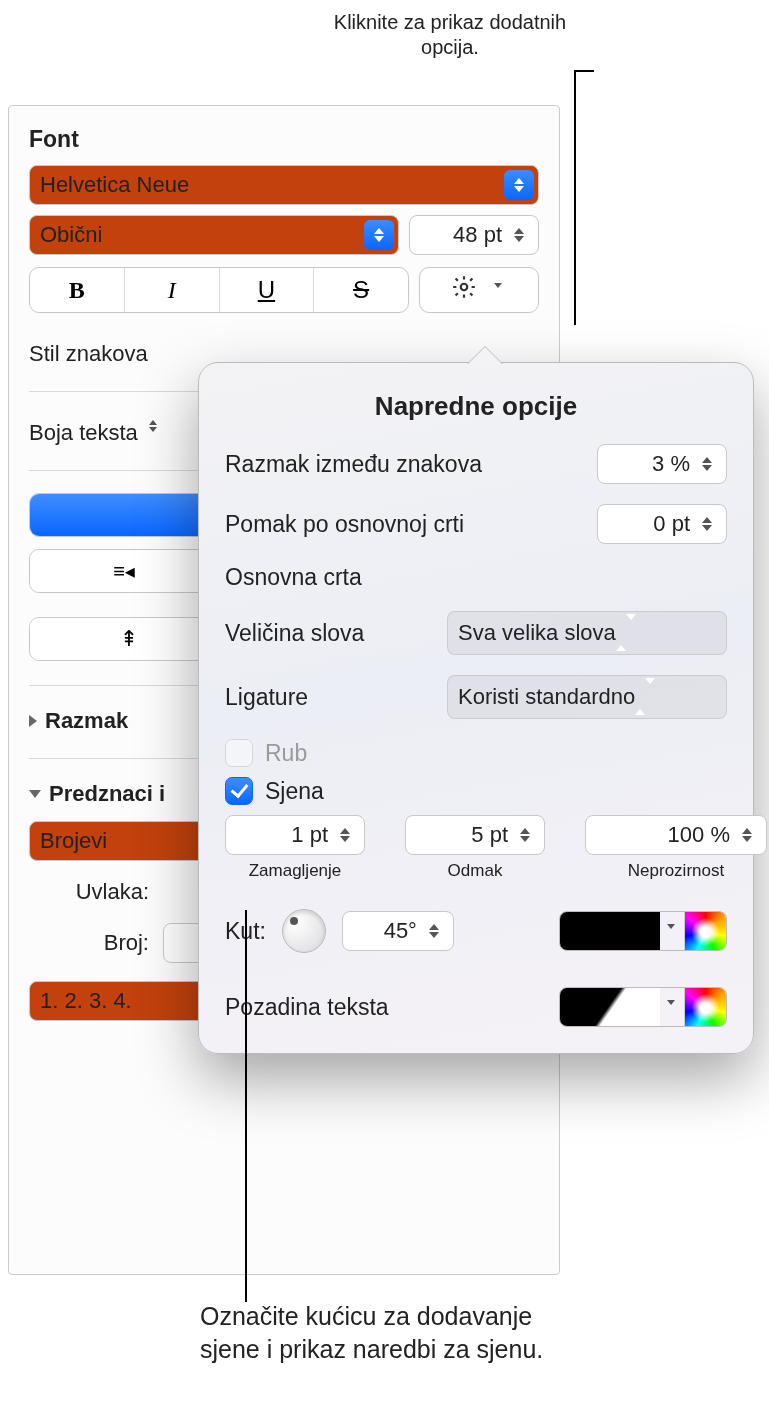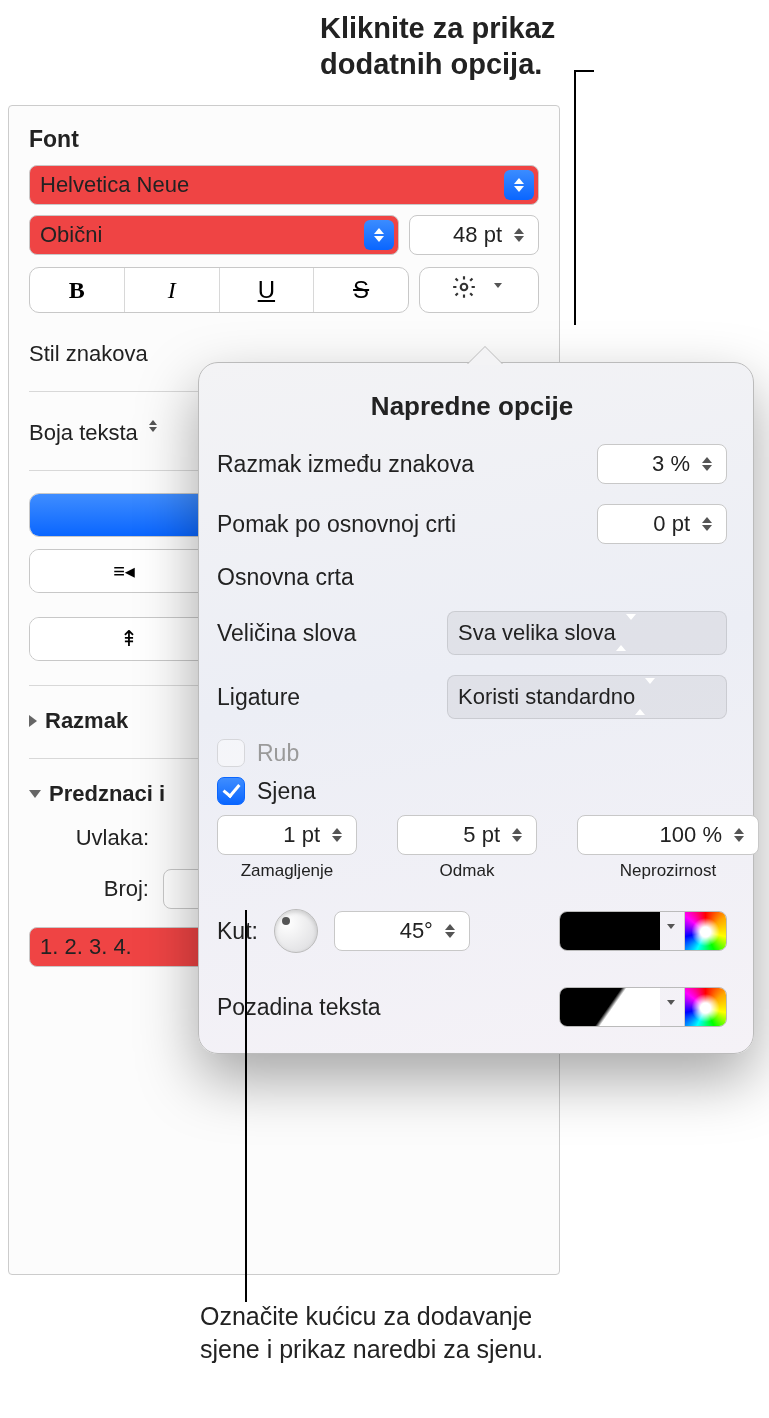--- a/index.html
+++ b/index.html
@@ -9,24 +9,23 @@
     width: 769px;
     height: 1418px;
     position: relative;
     color: #222;
   }
   .callout-top {
     position: absolute;
     top: 10px;
     left: 320px;
     width: 260px;
-    text-align: left;
-    font-size: 29px;
+    text-align: center;
+    font-size: 20px;
     line-height: 1.25;
-    font-weight: bold;
   }
   .callout-line-top {
     position: absolute;
     top: 70px;
     left: 574px;
     width: 2px;
     height: 255px;
     background: #000;
   }
   .callout-line-top::before {
@@ -72,21 +71,21 @@
     padding: 20px 20px;
   }
   .panel h3.section {
     font-size: 23px;
     font-weight: 700;
     margin-bottom: 12px;
   }
   .select {
     border: 1px solid #c8c8c8;
     border-radius: 8px;
-    background: #ef4444;
+    background: #c2410c;
     height: 40px;
     display: flex;
     align-items: center;
     padding: 0 10px;
     font-size: 22px;
     position: relative;
   }
   .select .chev, .stepper .chev {
     position: absolute;
     right: 4px;
@@ -244,21 +243,21 @@
   
   .popover {
     position:absolute;
     top:362px;
     left:198px;
     width:556px;
     background:linear-gradient(170deg,#f3f3f5 0%,#eceef5 45%,#f5f2f7 100%);
     border:1px solid #bbb;
     border-radius:20px;
     box-shadow:0 25px 60px rgba(0,0,0,.35);
-    padding:28px 26px 26px 18px;
+    padding:28px 26px 26px 26px;
   }
   .popover::before {
     content:'';
     position:absolute;
     top:-16px;
     left:268px;
     width:0;height:0;
     border-left:18px solid transparent;
     border-right:18px solid transparent;
     border-bottom:18px solid #f3f3f5;
@@ -491,20 +490,23 @@
     <span>Razmak</span>
   </div>
 
   <div class="divider"></div>
 
   <div class="disclosure open">
     <span class="chev-icon"></span>
     <span>Predznaci i</span>
   </div>
 
+  <div class="select" style="margin-top:14px;width:200px;">
+    <span>Brojevi</span>
+  </div>
 
   <div class="form-row">
     <span class="lbl">Uvlaka:</span>
   </div>
 
   <div class="form-row">
     <span class="lbl">Broj:</span>
     <div class="stepper" style="width:50px;padding:0;"></div>
   </div>
 
@@ -601,21 +603,21 @@
             <span class="tri-down"></span>
           </span>
       </div>
       <span class="lbl">Neprozirnost</span>
     </div>
   </div>
 
   <div class="angle-row">
     <span>Kut:</span>
     <div class="dial"></div>
-    <div class="stepper" style="width:136px;">
+    <div class="stepper" style="width:112px;">
       <span>45°</span>
       <span class="chev">
           <span class="tri-up"></span>
           <span class="tri-down"></span>
         </span>
     </div>
     <div style="flex:1"></div>
     <div class="well-split">
       <div class="color-well"></div>
       <span class="mini-chev">

